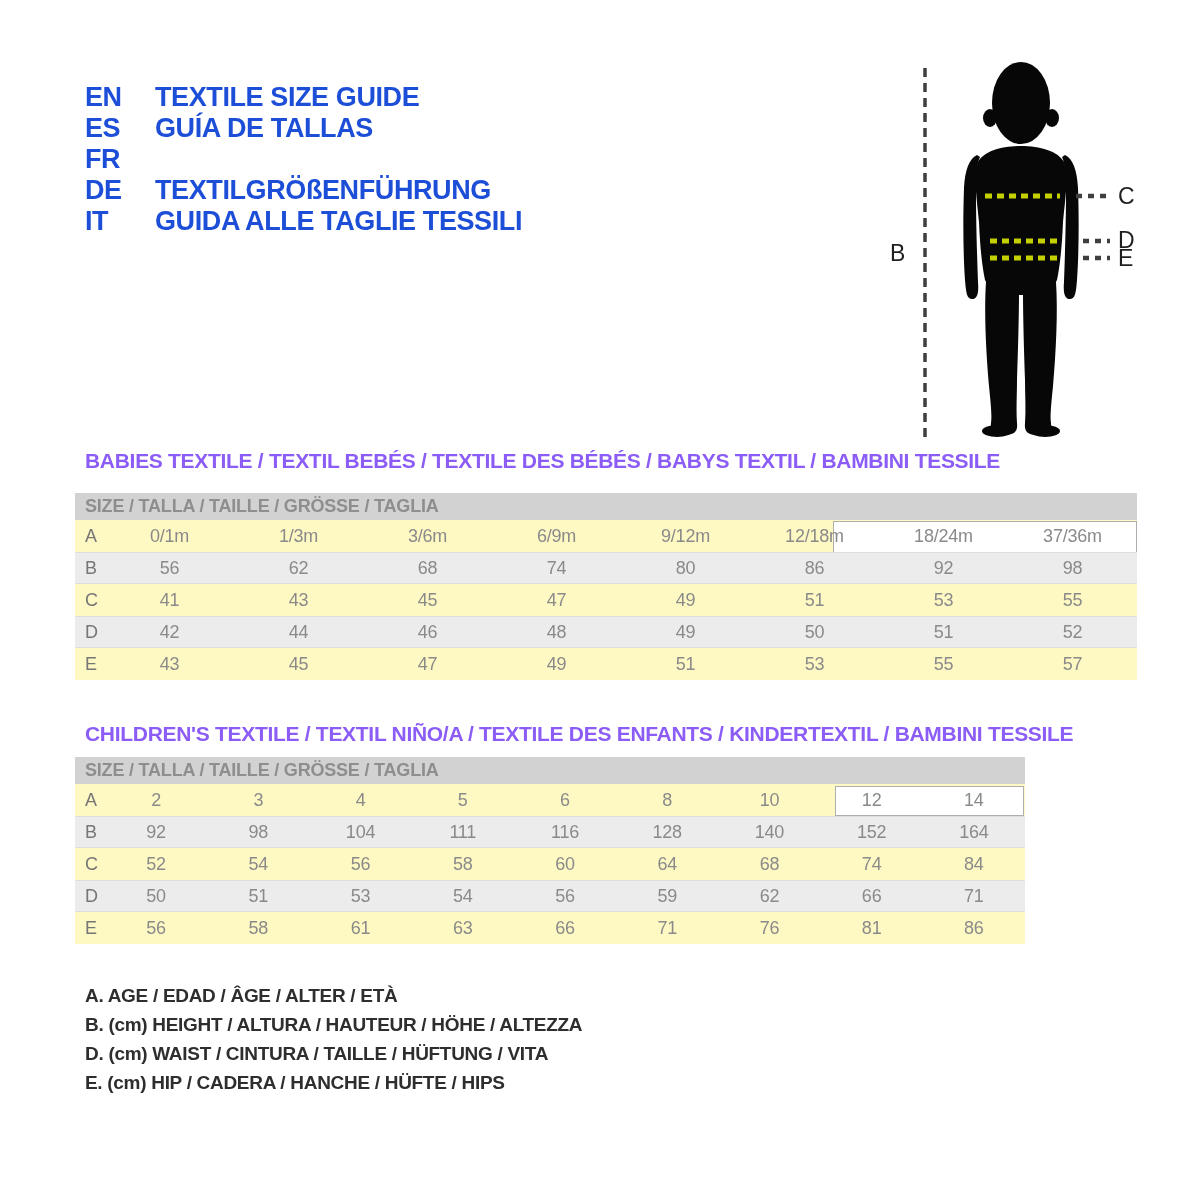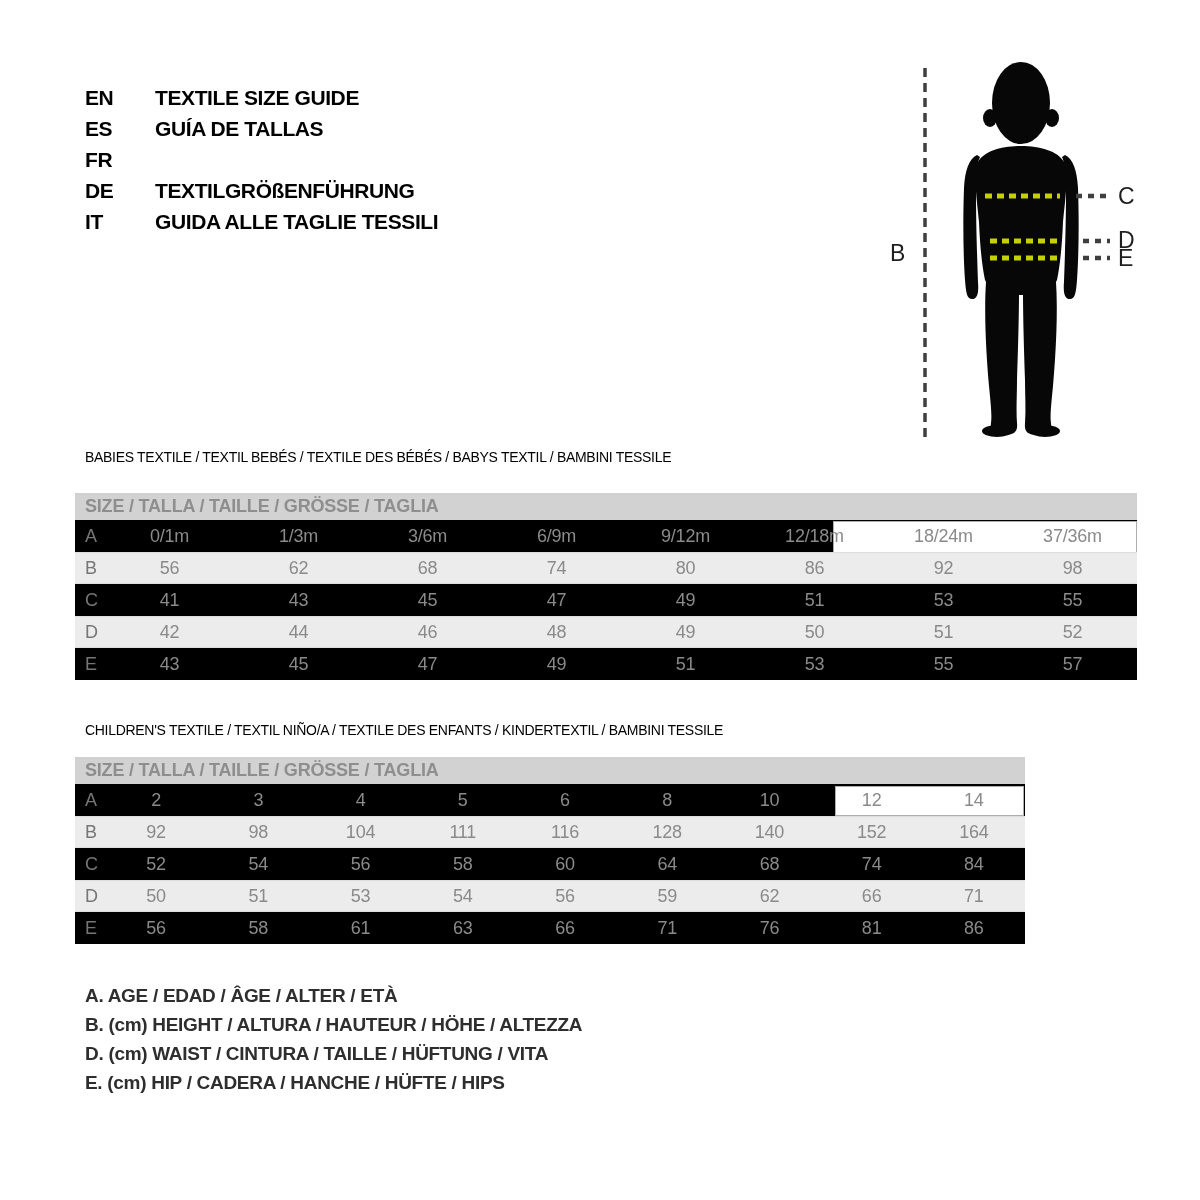--- a/index.html
+++ b/index.html
@@ -6,31 +6,31 @@
   body{
     width:1200px;height:1200px;position:relative;background:#ffffff;
     font-family:"Liberation Sans", sans-serif;overflow:hidden;
   }
   .abs{position:absolute;}
 
   
   .lang-list{left:85px;top:82px;}
   .lang-row{display:flex;height:31px;align-items:center;}
   .lang-code,.lang-title{
-    font-size:21px;font-weight:700;color:#000000;letter-spacing:-0.4px;white-space:nowrap;
+    font-size:27px;font-weight:700;color:#1d4ed8;letter-spacing:-0.4px;white-space:nowrap;
   }
   .lang-code{width:70px;}
 
   
   .section-heading{
-    font-size:14px;font-weight:400;color:#000000;letter-spacing:-0.3px;white-space:nowrap;
-  }
-
-  
-  .size-table{background:#000000;}
+    font-size:21px;font-weight:700;color:#8b5cf6;letter-spacing:-0.3px;white-space:nowrap;
+  }
+
+  
+  .size-table{background:#fef9c3;}
   .band{
     height:27px;background:#d2d2d2;color:#8e8e8e;font-weight:700;font-size:18px;
     line-height:27px;padding-left:10px;letter-spacing:-0.2px;position:relative;z-index:1;
   }
   .trow{display:grid;height:32px;align-items:center;position:relative;z-index:1;box-sizing:border-box;}
   .babies-table .trow{grid-template-columns:30px repeat(8,1fr);}
   .children-table .trow{grid-template-columns:30px repeat(9,1fr);}
   .trow.alt{background:#ececec;border-top:1px solid #dedede;border-bottom:1px solid #dedede;}
   .lbl{padding-left:10px;font-size:18px;color:#767676;}
   .val{text-align:center;font-size:18px;color:#8a8a8a;letter-spacing:-0.2px;}

